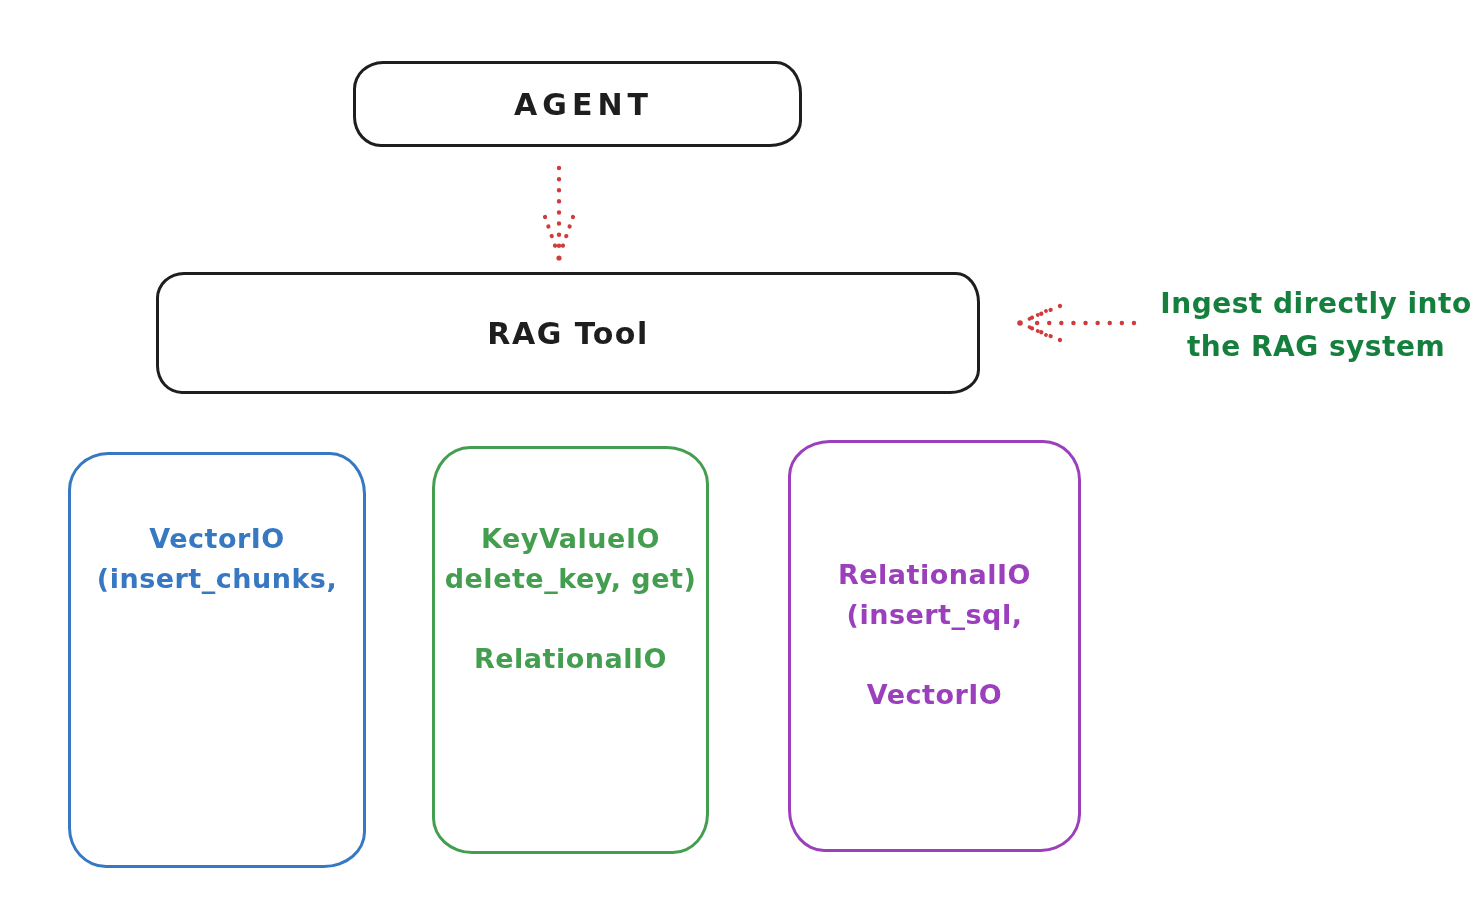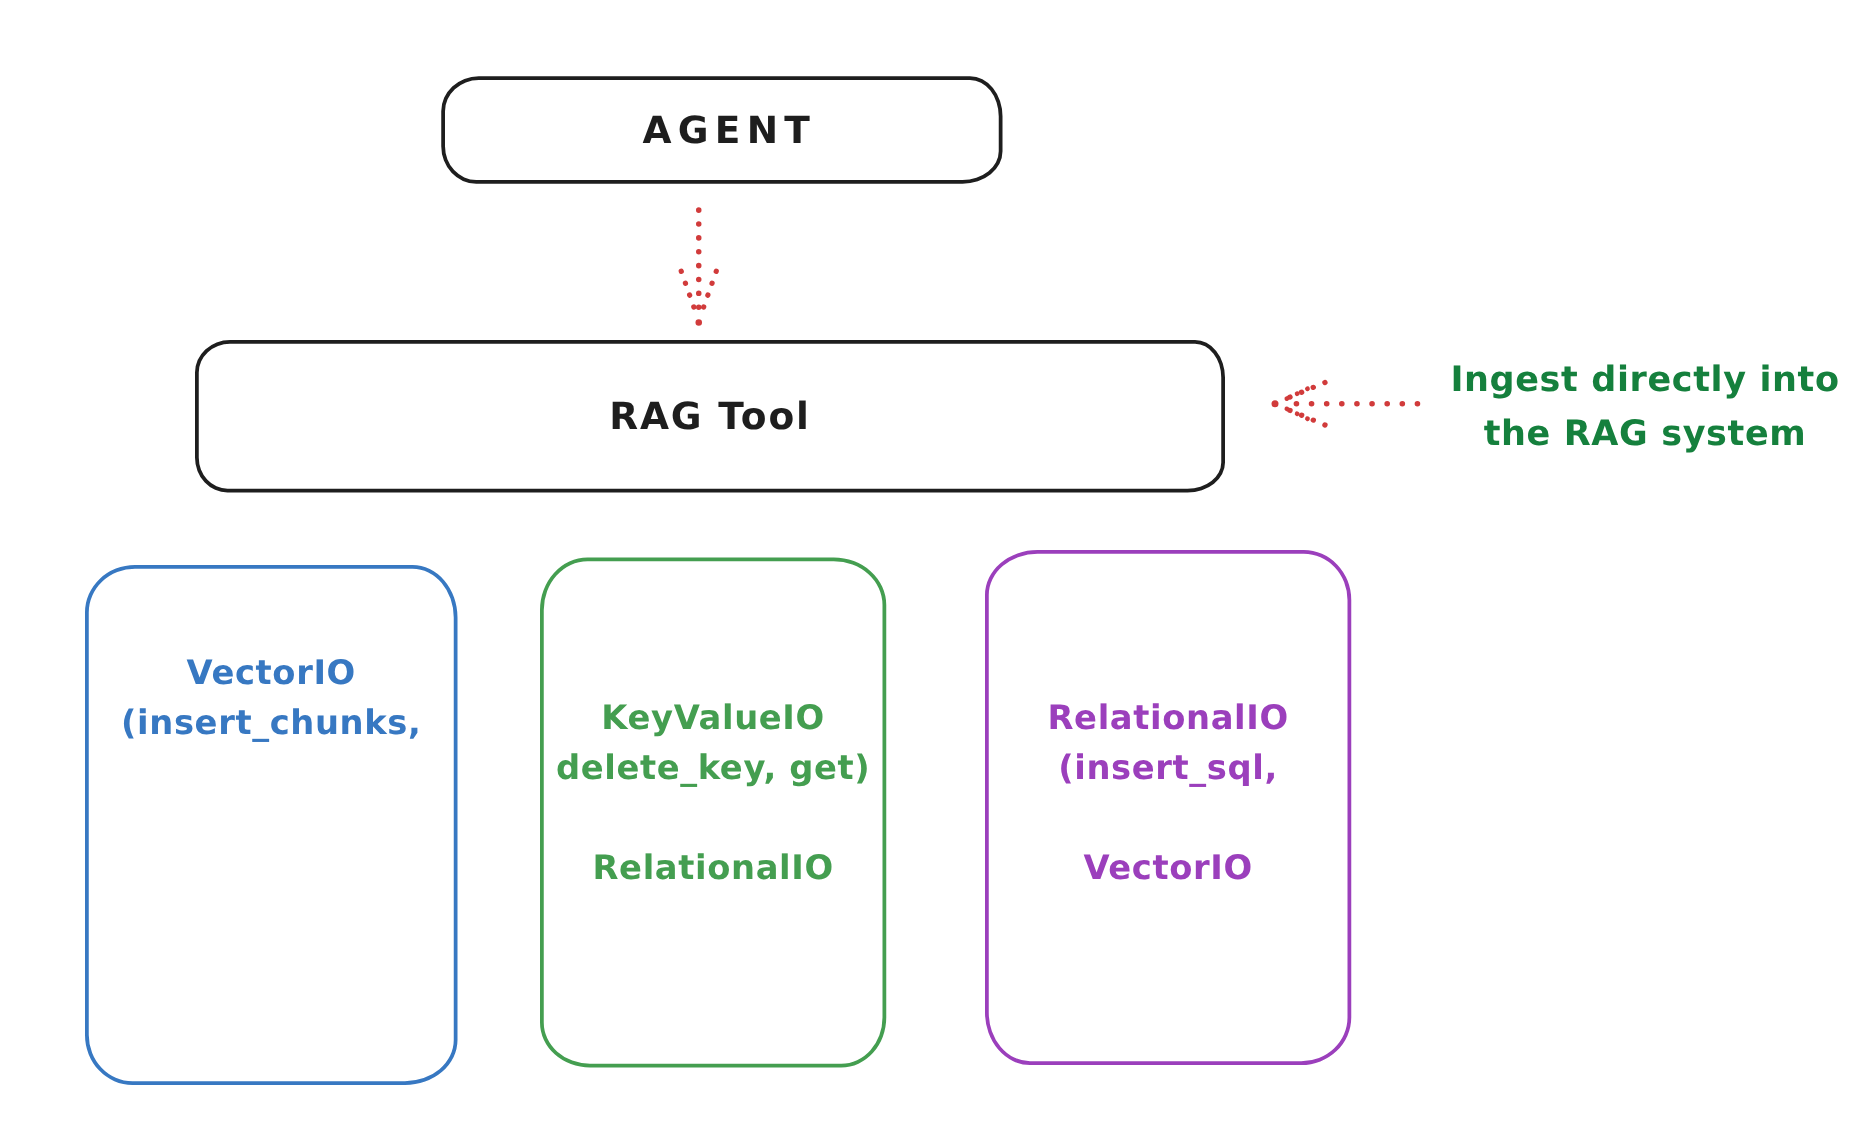--- a/index.html
+++ b/index.html
@@ -62,21 +62,21 @@
   .vector-box {
     left: 68px; top: 452px; width: 298px; height: 416px;
     border-color: #3778c2; color: #3778c2;
     border-radius: 40px 36px 42px 38px / 38px 42px 36px 40px;
     padding-top: 64px;
   }
   .keyvalue-box {
     left: 432px; top: 446px; width: 277px; height: 408px;
     border-color: #449e50; color: #449e50;
     border-radius: 38px 42px 36px 40px / 42px 38px 40px 36px;
-    padding-top: 106px;
+    padding-top: 70px;
   }
   .relational-box {
     left: 788px; top: 440px; width: 293px; height: 412px;
     border-color: #9b3fbc; color: #9b3fbc;
     border-radius: 42px 38px 40px 36px / 36px 40px 38px 42px;
     padding-top: 112px;
   }
   .annotation {
     position: absolute;
     left: 1148px; top: 282px; width: 336px;

